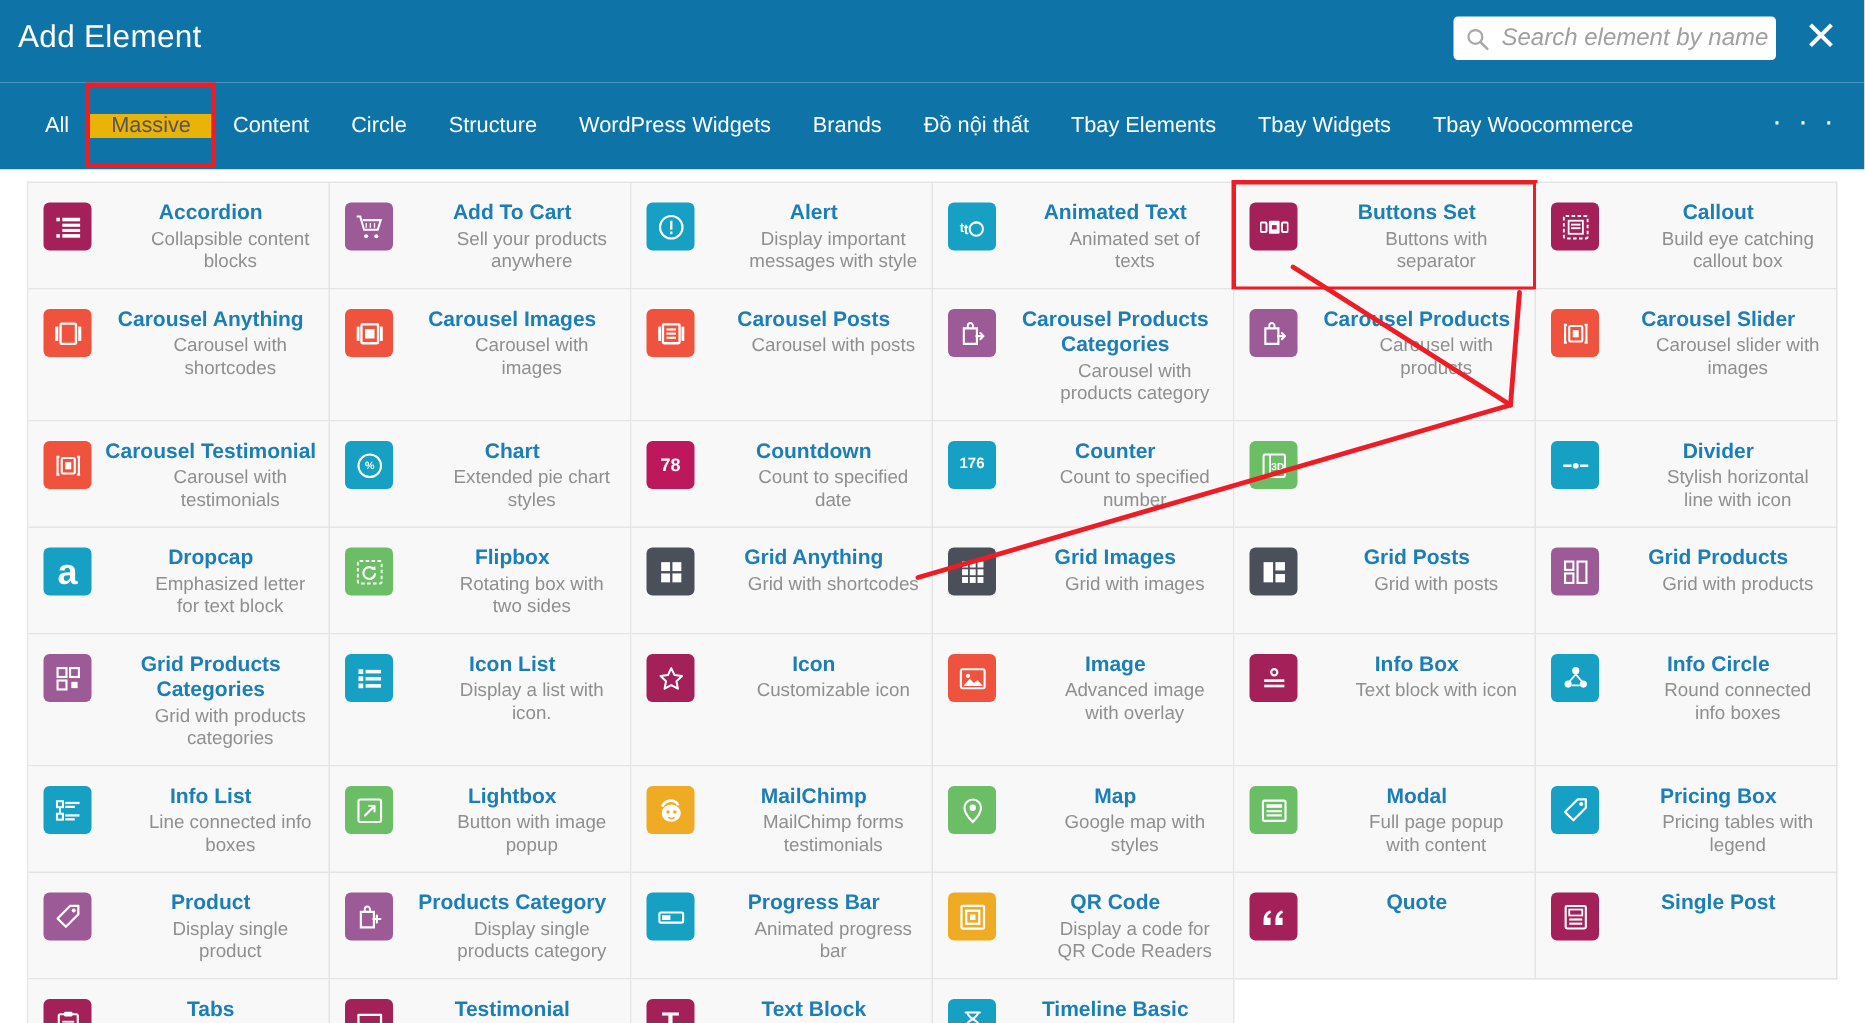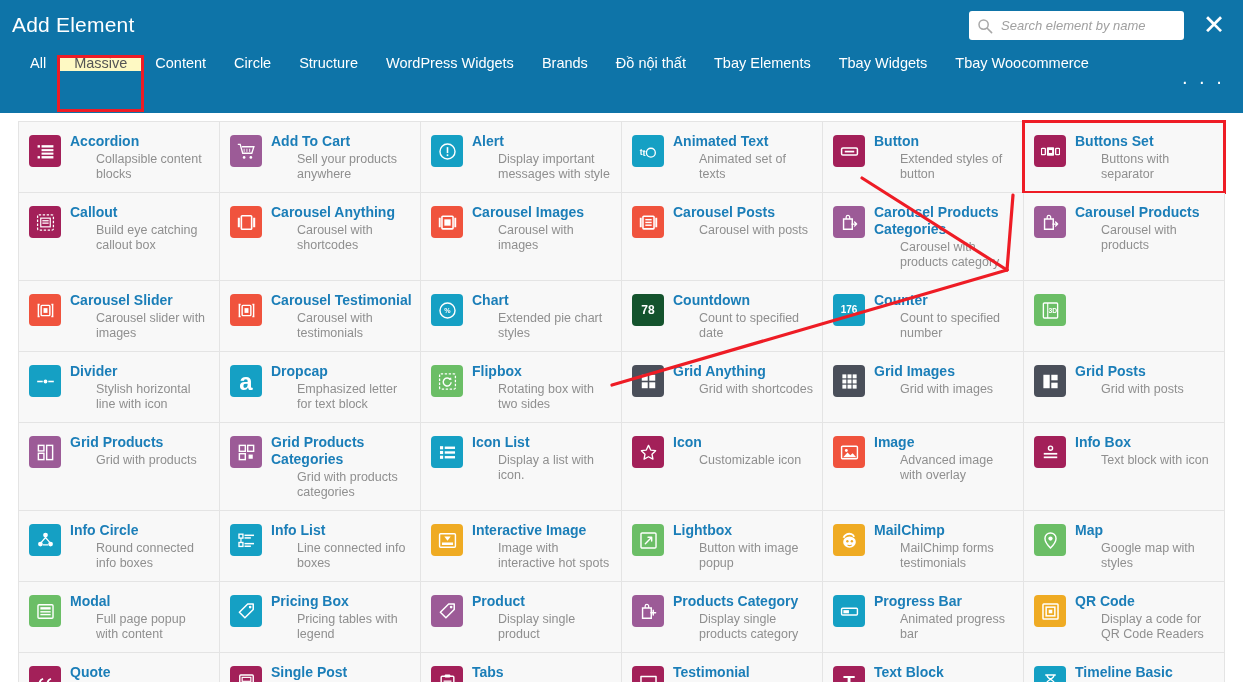--- a/index.html
+++ b/index.html
@@ -35,21 +35,21 @@
     display: flex;
     align-items: center;
     padding: 0 8px;
   }
   #search-icon { width: 16px; height: 16px; flex: 0 0 16px; margin-right: 6px; opacity: .65; }
   #search-input {
     border: 0; outline: 0;
     flex: 1 1 auto;
     height: 25px;
     font-family: "Liberation Sans", sans-serif;
-    font-size: 13px;
+    font-size: 16px;
     font-style: italic;
     color: #444;
     background: transparent;
   }
   #search-input::placeholder { color: #a0a0a0; font-style: italic; }
   #close-btn {
     position: absolute;
     right: 14px; top: 11px;
     width: 30px; height: 30px;
     color: #ffffff;
@@ -74,21 +74,21 @@
   .tab {
     display: flex;
     align-items: center;
     padding: 0 14px;
     color: #ffffff;
     font-size: 14.5px;
     cursor: pointer;
     white-space: nowrap;
   }
   .tab.active {
-    background: #fef9c3;
+    background: #eab308;
     color: #555555;
   }
   #tab-overflow {
     margin-left: auto;
     display: flex;
     align-items: center;
     padding: 0 18px 6px 0;
     color: #ffffff;
     font-size: 20px;
     letter-spacing: 2.5px;
@@ -135,21 +135,21 @@
     width: 32px; height: 32px;
     border-radius: 4px;
     margin-right: 9px;
     margin-top: 2px;
     display: flex;
     align-items: center;
     justify-content: center;
     color: #ffffff;
   }
   .cell .ico svg { display: block; }
-  .cell .txt { flex: 1 1 auto; min-width: 0; padding-top: 0px; }
+  .cell .txt { flex: 1 1 auto; min-width: 0; padding-top: 0px; text-align: center; }
   .cell .name {
     color: #1B7EB8;
     font-size: 14px;
     font-weight: bold;
     line-height: 17px;
     margin-bottom: 2px;
   }
   .cell .desc {
     color: #8f8f8f;
     font-size: 12.5px;
@@ -186,21 +186,21 @@
         <line x1="10.2" y1="10.2" x2="14.6" y2="14.6" stroke="#7a7a7a" stroke-width="1.6" stroke-linecap="round"></line>
       </svg>
     </span>
     <input id="search-input" type="text" placeholder="Search element by name" style="">
   </div>
 
   <div id="close-btn">✕</div>
 </div>
 
 <div id="tabbar">
-  <div id="tabs-list" style="display:flex;align-items:flex-start;">
+  <div id="tabs-list" style="display:flex;align-items:center;">
       <div class="tab">All</div>
       <div class="tab active">Massive</div>
       <div class="tab">Content</div>
       <div class="tab">Circle</div>
       <div class="tab">Structure</div>
       <div class="tab">WordPress Widgets</div>
       <div class="tab">Brands</div>
       <div class="tab">Đồ nội thất</div>
       <div class="tab">Tbay Elements</div>
       <div class="tab">Tbay Widgets</div>
@@ -261,32 +261,20 @@
             <text x="1" y="16" font-family="Liberation Sans" font-size="11" font-weight="bold" fill="#ffffff">t</text>
             <text x="4.5" y="17.5" font-family="Liberation Sans" font-size="12" font-weight="bold" fill="#ffffff">t</text>
             <circle cx="15" cy="13.5" r="5.6" fill="none" stroke="#ffffff" stroke-width="1.7"></circle>
           </svg>
         </div>
         <div class="txt">
           <div class="name">Animated Text</div>
           <div class="desc">Animated set of texts</div>
         </div>
       </div>
-      <div class="cell">
-        <div class="ico" style="background: rgb(163, 32, 89);">
-          <svg viewBox="0 0 24 24" width="19" height="19">
-            <rect x="2" y="7.5" width="20" height="9" rx="1.6" fill="none" stroke="#ffffff" stroke-width="1.9"></rect>
-            <rect x="6" y="11" width="12" height="2.2" fill="#ffffff"></rect>
-          </svg>
-        </div>
-        <div class="txt">
-          <div class="name">Button</div>
-          <div class="desc">Extended styles of button</div>
-        </div>
-      </div>
       <div class="cell highlight-box">
         <div class="ico" style="background: rgb(163, 32, 89);">
           <svg viewBox="0 0 24 24" width="19" height="19">
             <rect x="0.5" y="8" width="5" height="8" rx="1" fill="none" stroke="#ffffff" stroke-width="1.7"></rect>
             <rect x="7.5" y="6.5" width="9" height="11" rx="1" fill="#ffffff"></rect>
             <rect x="10" y="10.2" width="4" height="3.6" fill="#A32059"></rect>
             <rect x="18.5" y="8" width="5" height="8" rx="1" fill="none" stroke="#ffffff" stroke-width="1.7"></rect>
           </svg>
         </div>
         <div class="txt">
@@ -411,21 +399,21 @@
             <circle cx="12" cy="12" r="9.5" fill="none" stroke="#ffffff" stroke-width="1.8"></circle>
             <text x="12" y="15" text-anchor="middle" font-family="Liberation Sans" font-size="9" font-weight="bold" fill="#ffffff">%</text>
           </svg>
         </div>
         <div class="txt">
           <div class="name">Chart</div>
           <div class="desc">Extended pie chart styles</div>
         </div>
       </div>
       <div class="cell">
-        <div class="ico" style="background: #14532d;">
+        <div class="ico" style="background: #be185d;">
           <span style="font-family:'Liberation Sans',sans-serif;font-size:12px;font-weight:bold;line-height:1;color:#fff;">78</span>
         </div>
         <div class="txt">
           <div class="name">Countdown</div>
           <div class="desc">Count to specified date</div>
         </div>
       </div>
       <div class="cell">
         <div class="ico" style="background: rgb(21, 160, 196);">
           <span style="font-family:'Liberation Sans',sans-serif;font-size:10px;font-weight:bold;line-height:1;color:#fff;">176</span>
@@ -630,33 +618,20 @@
             <rect x="9.5" y="18.3" width="8" height="1.9" fill="#ffffff"></rect>
             <line x1="5" y1="9" x2="5" y2="14.5" stroke="#ffffff" stroke-width="1.5"></line>
           </svg>
         </div>
         <div class="txt">
           <div class="name">Info List</div>
           <div class="desc">Line connected info boxes</div>
         </div>
       </div>
       <div class="cell">
-        <div class="ico" style="background: rgb(239, 171, 35);">
-          <svg viewBox="0 0 24 24" width="19" height="19">
-            <rect x="2" y="3.5" width="20" height="17" rx="1.3" fill="none" stroke="#ffffff" stroke-width="1.8"></rect>
-            <rect x="5" y="14.5" width="14" height="3.2" fill="#ffffff"></rect>
-            <path d="M8 7h8l-4 5.2z" fill="#ffffff"></path>
-          </svg>
-        </div>
-        <div class="txt">
-          <div class="name">Interactive Image</div>
-          <div class="desc">Image with interactive hot spots</div>
-        </div>
-      </div>
-      <div class="cell">
         <div class="ico" style="background: rgb(107, 190, 102);">
           <svg viewBox="0 0 24 24" width="19" height="19">
             <rect x="2.5" y="2.5" width="19" height="19" rx="1.4" fill="none" stroke="#ffffff" stroke-width="1.8"></rect>
             <path d="M8 16l8-8M16 8h-4.6M16 8v4.6" stroke="#ffffff" stroke-width="1.8" stroke-linecap="round"></path>
           </svg>
         </div>
         <div class="txt">
           <div class="name">Lightbox</div>
           <div class="desc">Button with image popup</div>
         </div>

